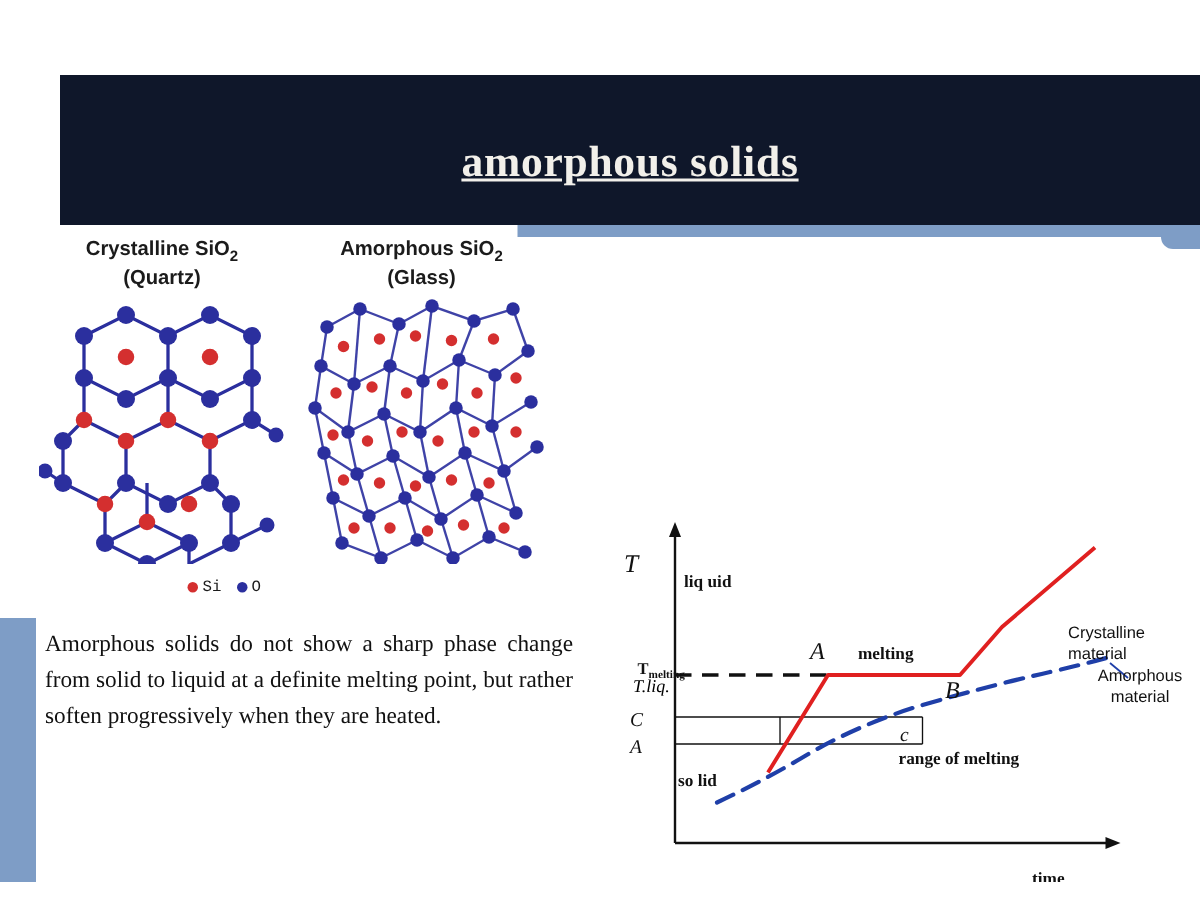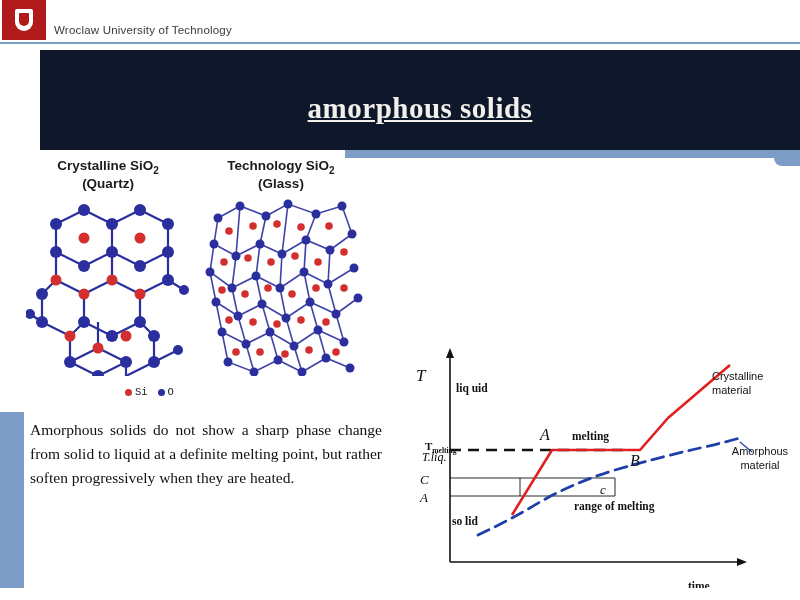--- a/index.html
+++ b/index.html
@@ -200,59 +200,53 @@
     font-family: "Liberation Serif", serif;
     color: #111;
   }
   .lbl-T       { left: 16px;  top: 36px;  font-size: 17px; font-style: italic; }
   .lbl-liquid  { left: 56px;  top: 52px;  font-size: 11.5px; font-weight: bold; }
   .lbl-solid   { left: 52px;  top: 185px; font-size: 11.5px; font-weight: bold; }
   .lbl-time    { left: 288px; top: 250px; font-size: 11.5px; font-weight: bold; }
   .lbl-A       { left: 140px; top: 96px;  font-size: 16px; font-style: italic; }
   .lbl-B       { left: 230px; top: 122px; font-size: 16px; font-style: italic; }
   .lbl-melting { left: 172px; top: 100px; font-size: 11.5px; font-weight: bold; }
-  .lbl-range   { left: 174px; top: 170px; font-size: 11.5px; font-weight: bold; }
+  .lbl-range   { left: 199px; top: 170px; font-size: 11.5px; font-weight: bold; }
   .lbl-tmelt   { left: 5px;   top: 110px; font-size: 11px; font-weight: bold; margin-left: 20px; }
   .lbl-tmelt .sub { font-size: 7.5px; vertical-align: sub; }
   .lbl-tliq    { left: 22px;  top: 120px; font-size: 12px; font-style: italic; color:#000000; }
   .lbl-C       { left: 20px;  top: 142px; font-size: 13px; font-style: italic; }
   .lbl-Aleft   { left: 20px;  top: 160px; font-size: 13px; font-style: italic; }
   .lbl-Csmall  { left: 200px; top: 152px; font-size: 13px; font-style: italic; }
   .lbl-cryst   { left: 312px; top: 40px;  font-size: 11px; font-family: "Liberation Sans", sans-serif; line-height:1.25; }
   .lbl-amorph  { left: 327px; top: 115px; font-size: 11px; font-family: "Liberation Sans", sans-serif; line-height:1.25; }
 </style>
 </head>
 <body>
 
 <div class="slide">
 
-  <div class="header-bar">
-    <div class="logo-box">
-      <div class="logo-shield"></div>
-    </div>
-    <div class="univ-name">Wroclaw University of Technology</div>
-  </div>
 
   <div class="title-band">
     <div class="slide-title">amorphous solids</div>
   </div>
   <div class="title-band-lower"></div>
   <div class="right-pill"></div>
 
   <div class="left-accent"></div>
 
   <div class="struct-area">
 
     <div class="struct-label label-quartz">
       <span>Crystalline SiO</span><span class="sub">2</span><br>
       <span>(Quartz)</span>
     </div>
 
     <div class="struct-label label-glass">
-      <span>Technology SiO</span><span class="sub">2</span><br>
+      <span>Amorphous SiO</span><span class="sub">2</span><br>
       <span>(Glass)</span>
     </div>
 
     <div class="lattice" style="left:6px;width:165px;">
       <svg width="165" height="180" viewBox="0 0 165 180">
         <g stroke="#2b2f9e" stroke-width="2.2" fill="none">
           <path d="M30 28 L58 14 L86 28 L86 56 L58 70 L30 56 Z"></path>
           <path d="M86 28 L114 14 L142 28 L142 56 L114 70 L86 56"></path>
           <path d="M30 56 L30 84 L58 98 L86 84 L86 56"></path>
           <path d="M86 84 L114 98 L142 84 L142 56"></path>
@@ -452,18 +446,18 @@
     <div class="g-label lbl-time">time</div>
     <div class="g-label lbl-A">A</div>
     <div class="g-label lbl-B">B</div>
     <div class="g-label lbl-melting">melting</div>
     <div class="g-label lbl-range">range of melting</div>
     <div class="g-label lbl-tmelt"><span>T</span><span class="sub">melting</span></div>
     <div class="g-label lbl-tliq">T.liq.</div>
     <div class="g-label lbl-C">C</div>
     <div class="g-label lbl-Aleft">A</div>
     <div class="g-label lbl-Csmall">c</div>
-    <div class="g-label lbl-cryst" style="width:70px;">Crystalline material</div>
+    <div class="g-label lbl-cryst" style="width:70px;margin-top:46px;">Crystalline material</div>
     <div class="g-label lbl-amorph" style="width:66px;text-align:center;">Amorphous material</div>
   </div>
 
   <div class="bottom-band"></div>
 </div>
 
 </body></html>

